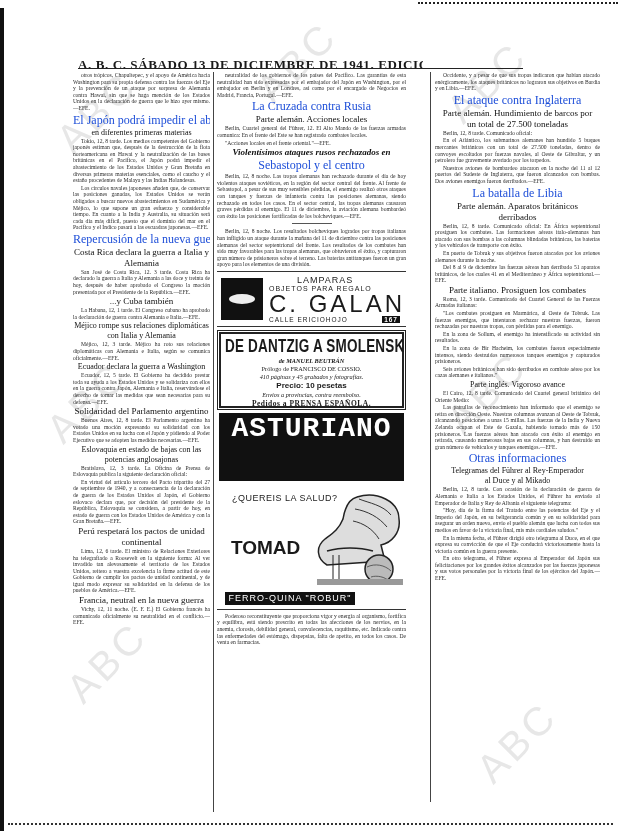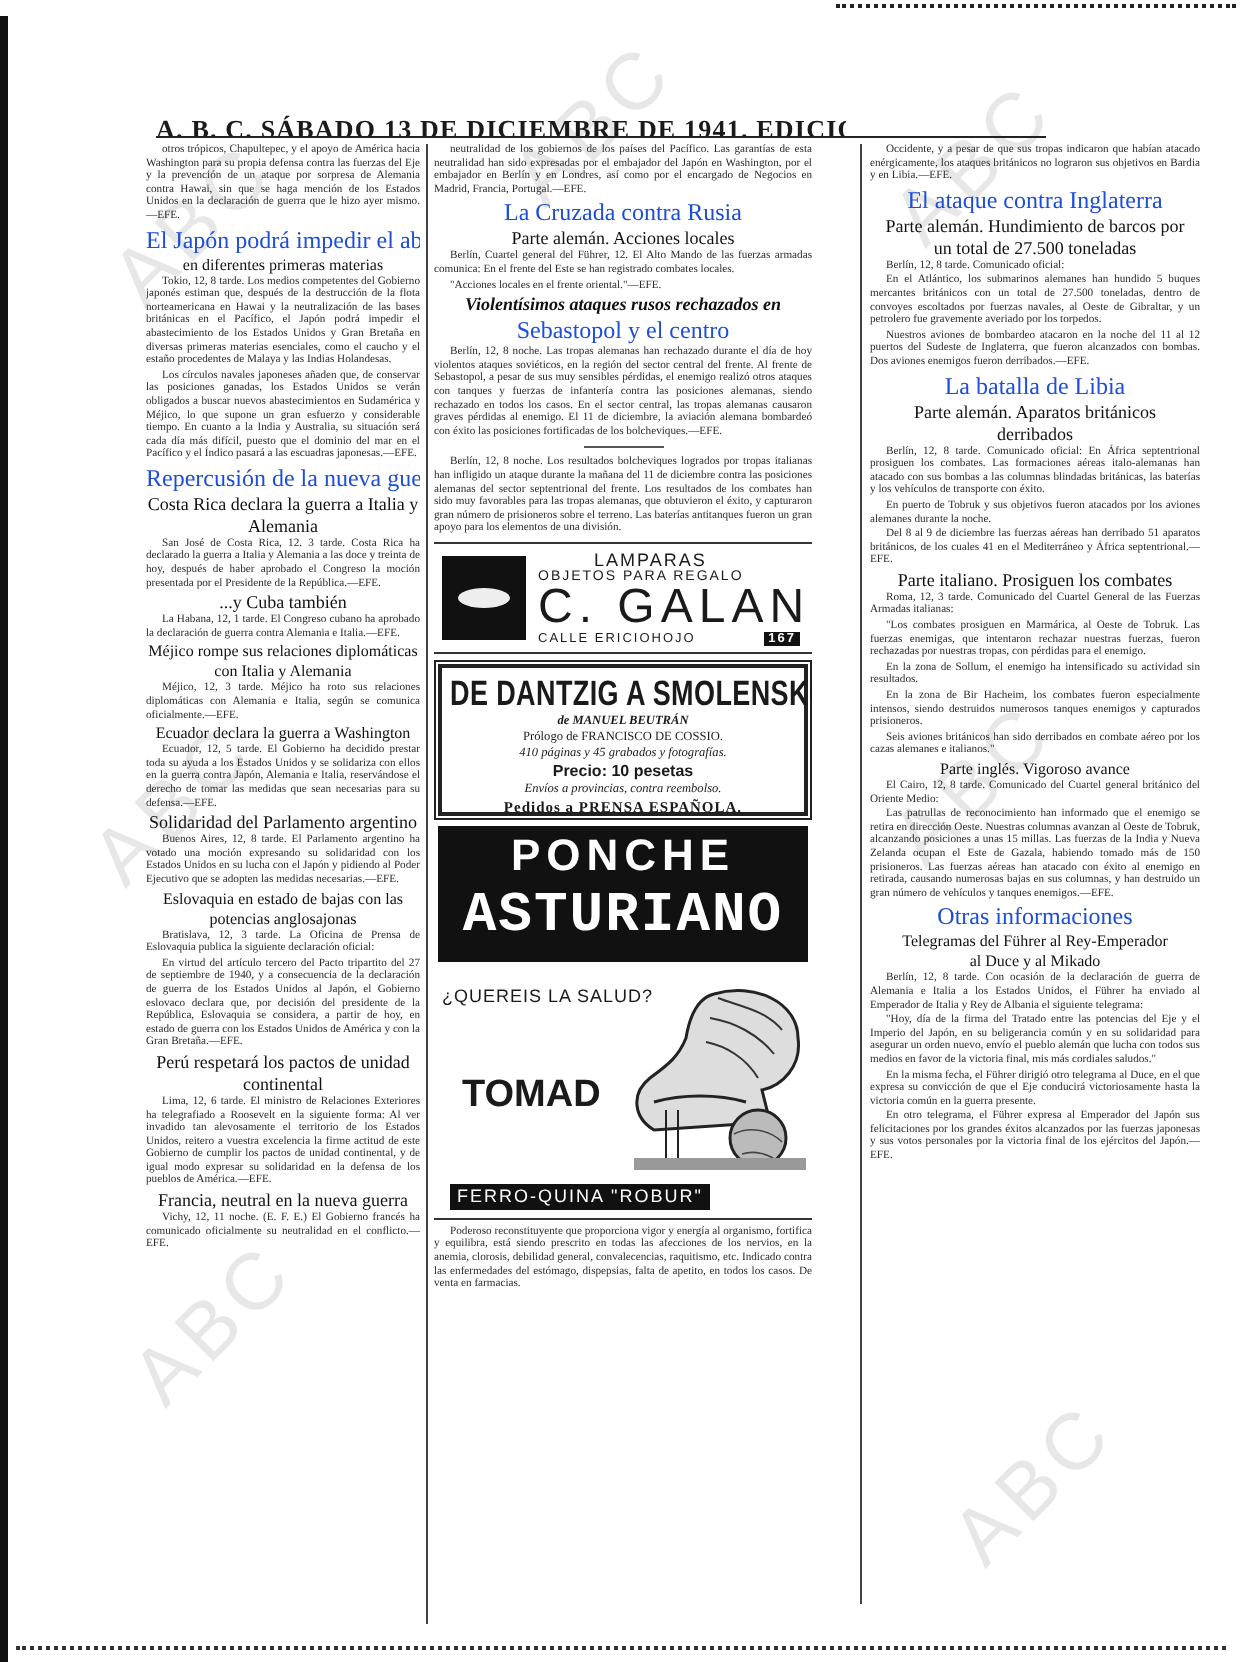--- a/index.html
+++ b/index.html
@@ -46,21 +46,21 @@
   .ad-dantzig .t { font-family: "Liberation Sans", sans-serif; font-weight: bold; font-size: 13.5px; letter-spacing: 0.2px; transform: scaleY(1.3); margin: 2px 0 3px; white-space: nowrap; }
   .ad-dantzig .s { font-size: 6.3px; line-height: 8px; }
   .ad-dantzig .price { font-family: "Liberation Sans", sans-serif; font-weight: bold; font-size: 8px; line-height: 10px; }
   .ad-dantzig .last { font-size: 7.5px; font-weight: bold; letter-spacing: 0.5px; }
 
   .ad-ponche { background: #111; color: #fff; text-align: center; height: 68px; margin: 4px 2px; font-family: "Liberation Sans", sans-serif; font-weight: bold; }
   .ad-ponche .p1 { font-size: 22px; line-height: 30px; letter-spacing: 3px; }
   .ad-ponche .p2 { font-size: 28px; line-height: 32px; letter-spacing: 1px; font-family: Liberation Mono, monospace; }
 
   .ad-ferro { height: 125px; position: relative; border-bottom: 1px solid #333; }
-  .ad-ferro .q { position: absolute; left: 4px; top: 8px; font-family: "Liberation Sans", sans-serif; font-size: 9px; letter-spacing: 0.5px; }
+  .ad-ferro .q { position: absolute; left: 15px; top: 8px; font-family: "Liberation Sans", sans-serif; font-size: 9px; letter-spacing: 0.5px; }
   .ad-ferro .tomad { position: absolute; left: 14px; top: 52px; font-family: "Liberation Sans", sans-serif; font-weight: bold; font-size: 19px; }
   .ad-ferro .lion { position: absolute; left: 70px; top: 4px; width: 120px; height: 100px; }
   .ad-ferro .band { position: absolute; left: 8px; bottom: 4px; width: 130px; height: 13px; background: #111; color: #fff; font-family: "Liberation Sans", sans-serif; font-size: 9px; line-height: 13px; text-align: center; letter-spacing: 1px; }
 </style>
 </head>
 <body>
 
 <div class="top-dots">
     <div class="rule-right"></div>
   </div>
@@ -174,21 +174,20 @@
     <div class="t">DE DANTZIG A SMOLENSKO</div>
     <div class="s bold">de MANUEL BEUTRÁN</div>
     <div class="s">Prólogo de FRANCISCO DE COSSIO.</div>
     <div class="s" style="font-style:italic">410 páginas y 45 grabados y fotografías.</div>
     <div class="price">Precio: 10 pesetas</div>
     <div class="s" style="font-style:italic">Envíos a provincias, contra reembolso.</div>
     <div class="last">Pedidos a PRENSA ESPAÑOLA.</div>
   </div>
 
   <div class="ad ad-ponche">
-    <div class="p1">PONCHE</div>
     <div class="p2">ASTURIANO</div>
   </div>
 
   <div class="ad ad-ferro">
     <div class="q">¿QUEREIS LA SALUD?</div>
     <div class="tomad">TOMAD</div>
     <svg class="lion" viewBox="0 0 120 100">
       <path d="M70 8 C90 2 112 12 112 30 C114 44 104 54 94 56 L98 72 L40 76 C30 70 28 58 38 50 C46 44 52 40 56 30 C58 18 62 10 70 8 Z" fill="#ddd" stroke="#222" stroke-width="1.5"></path>
       <path d="M72 10 C82 14 96 16 104 26 M68 20 C80 22 92 28 100 38 M66 32 C76 34 86 40 92 50" stroke="#333" stroke-width="1" fill="none"></path>
       <path d="M40 62 C54 58 72 58 86 62" stroke="#222" stroke-width="1.5" fill="none"></path>

